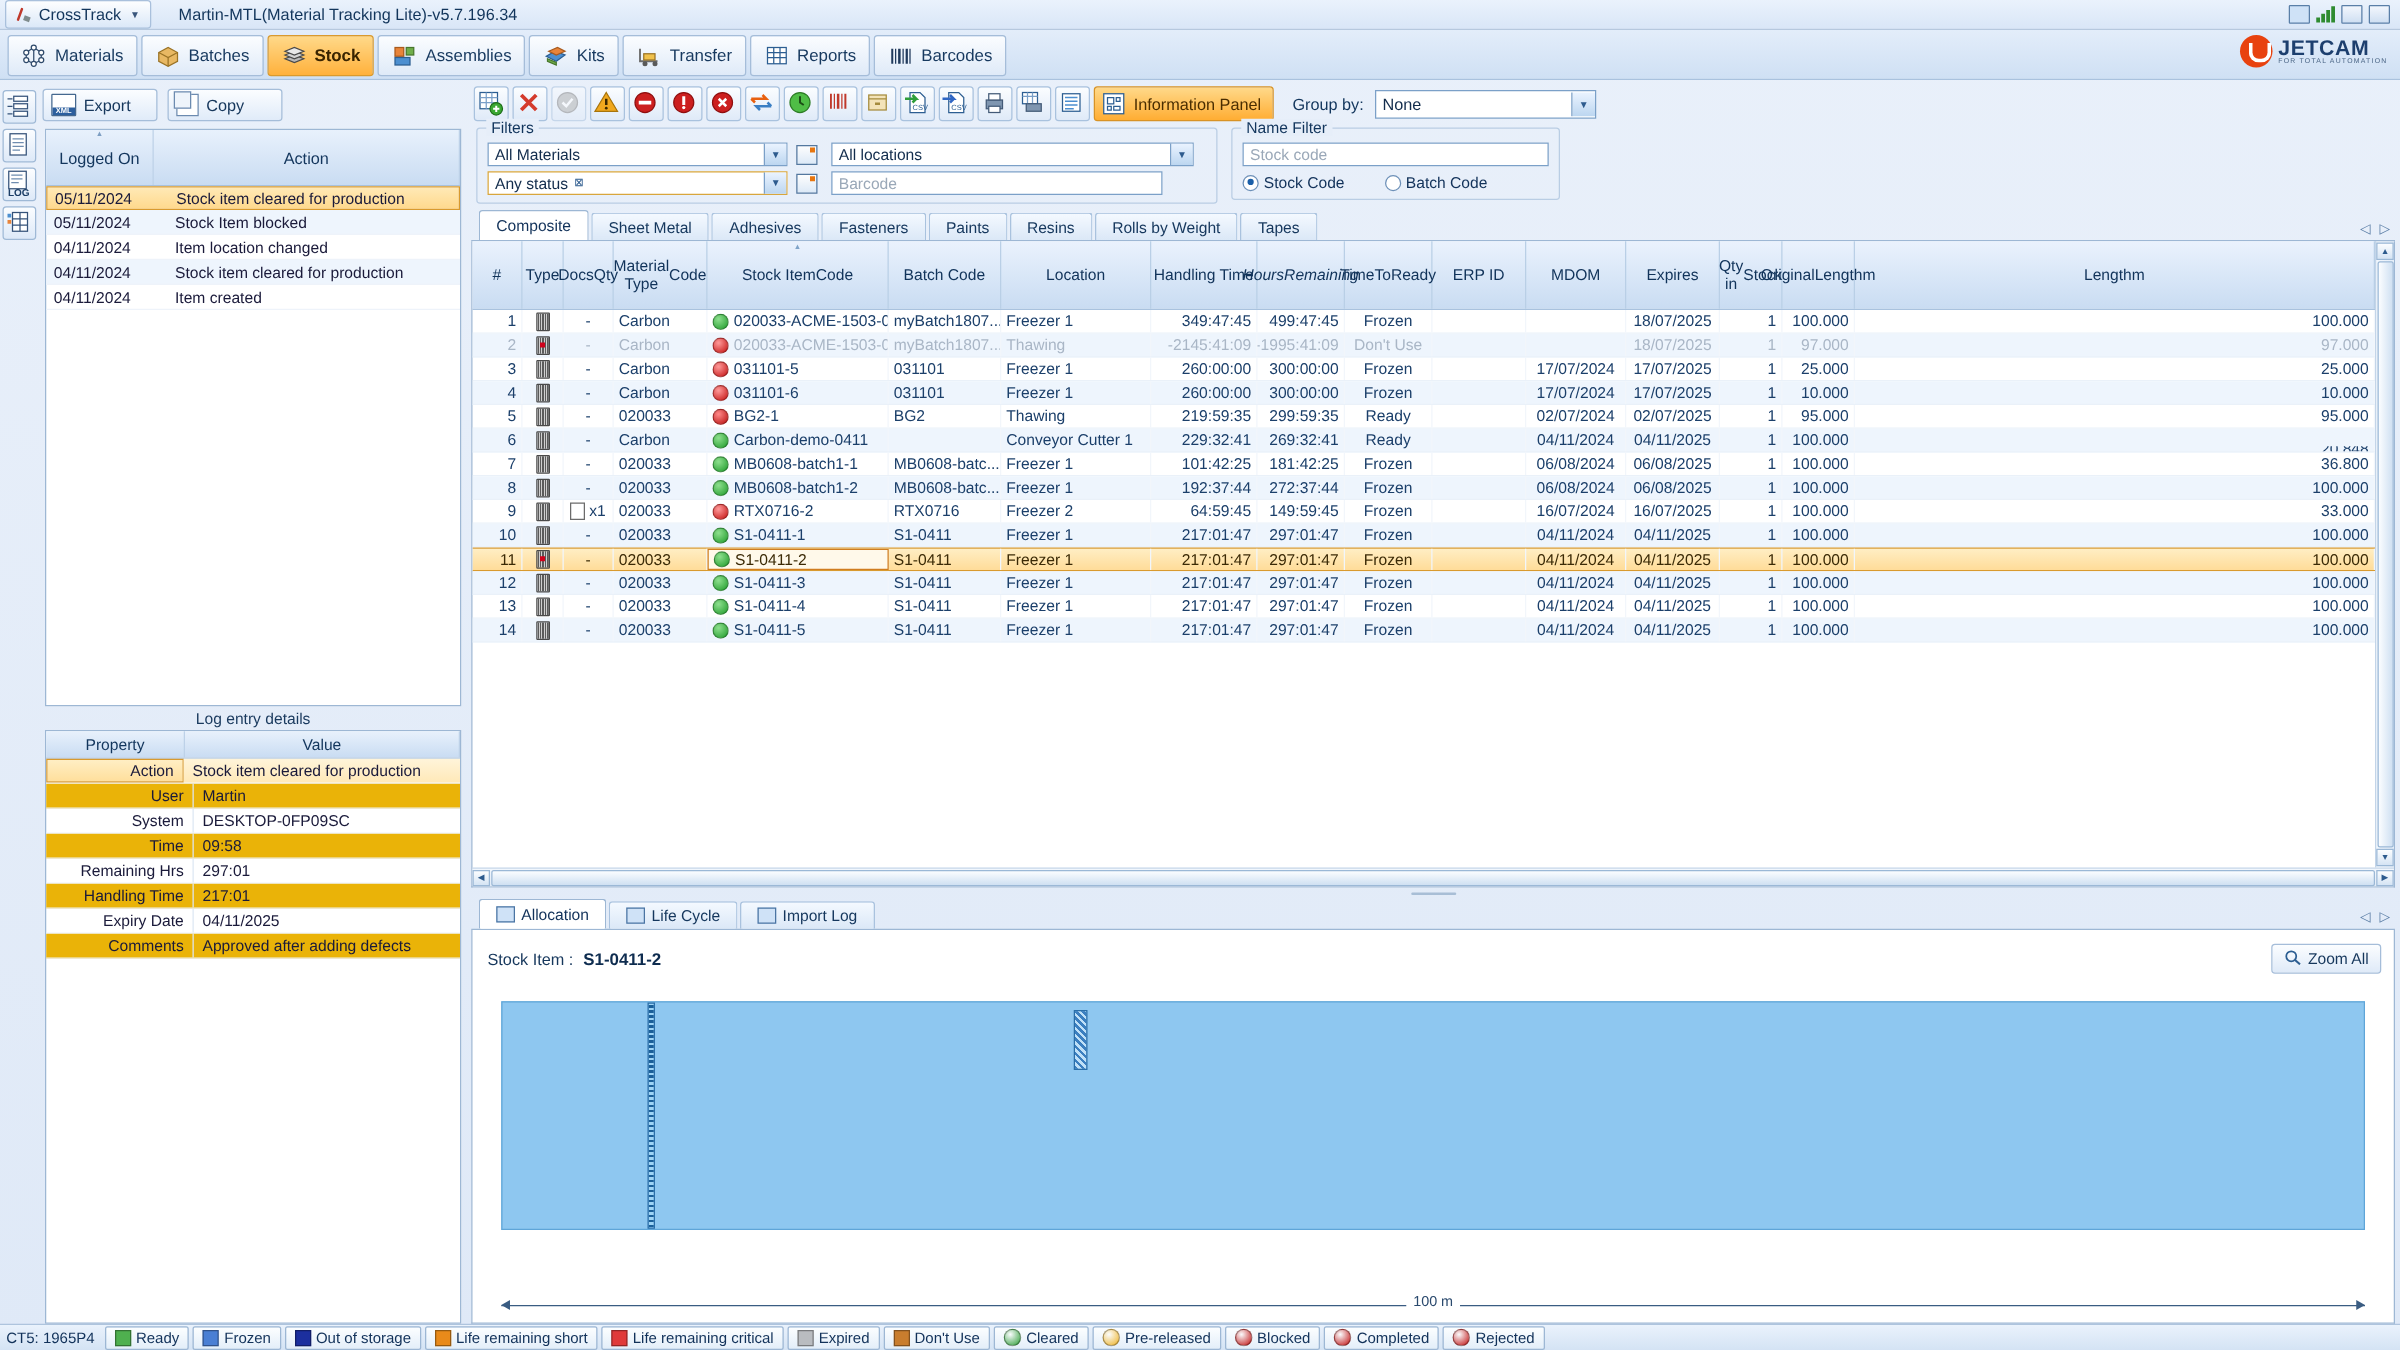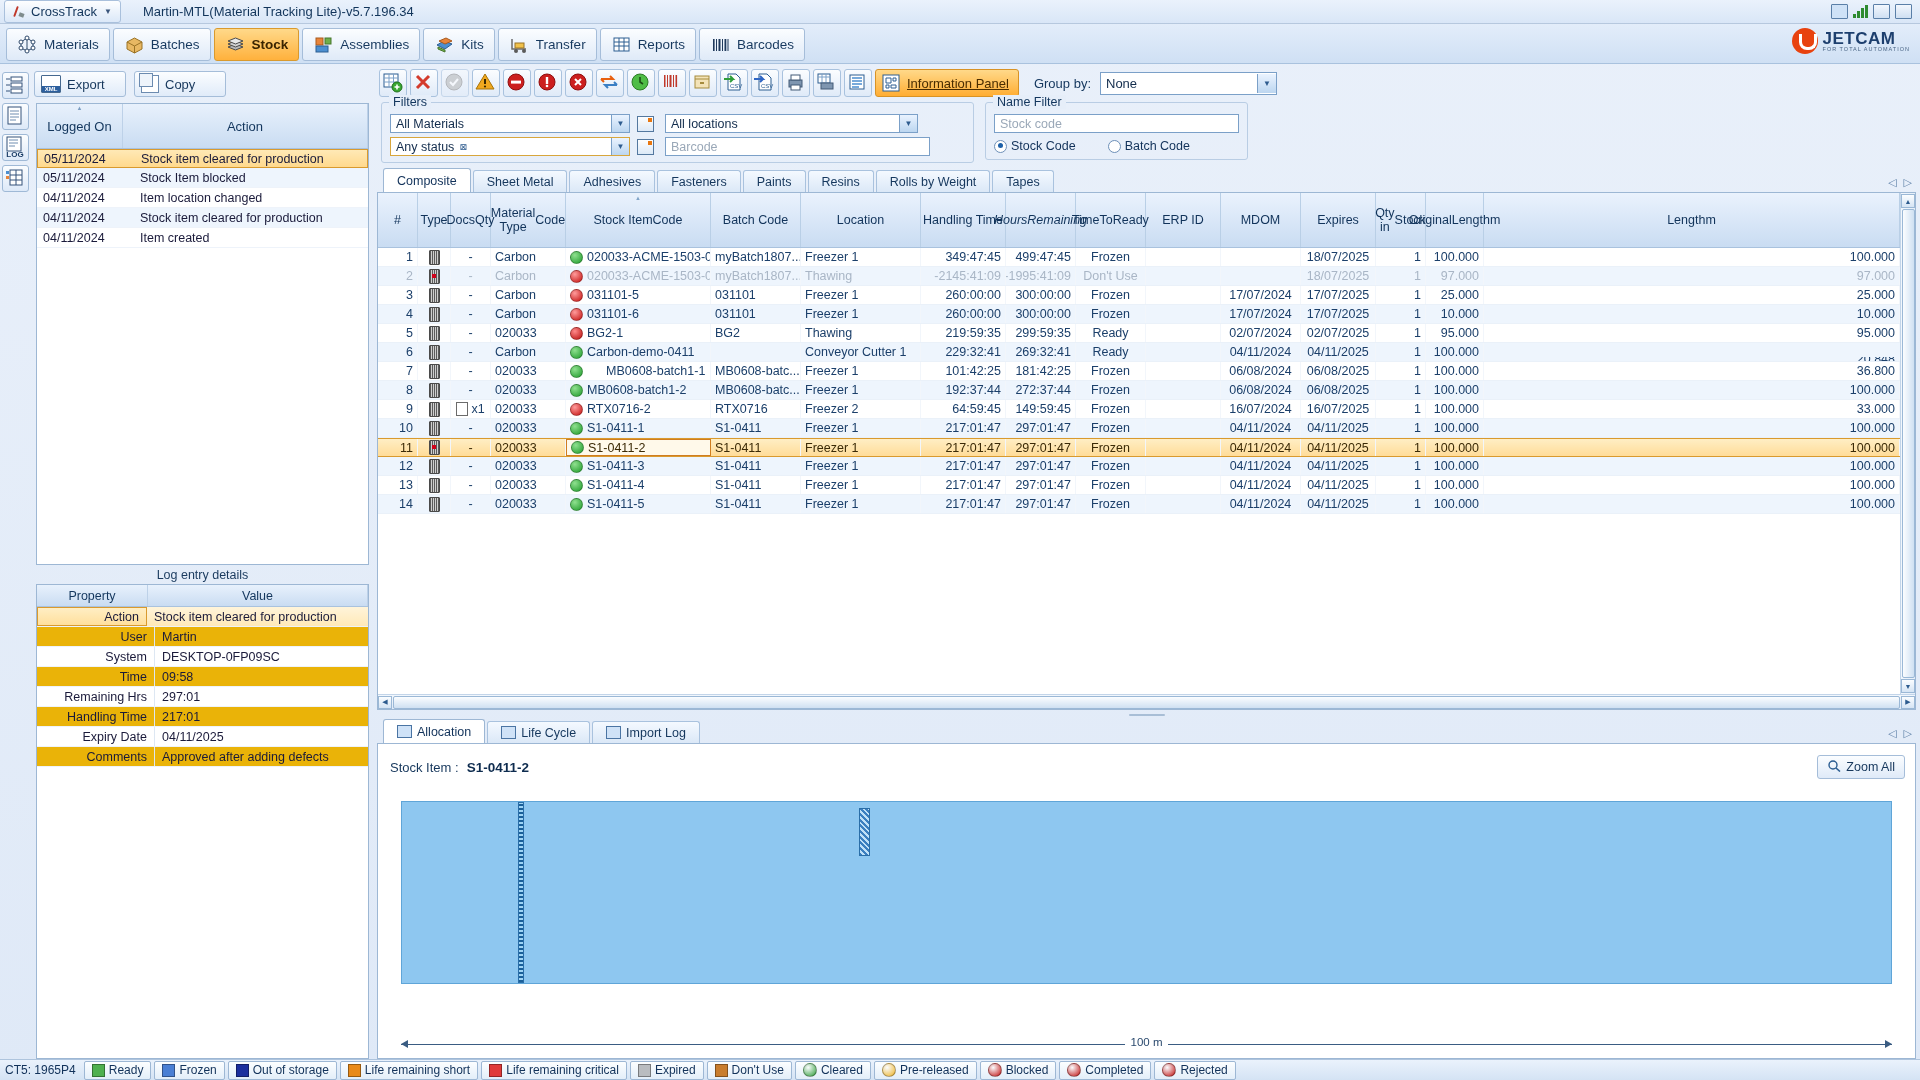--- a/index.html
+++ b/index.html
@@ -103,21 +103,21 @@
   .ptrow.alt{background:#eab308;}
   .ptrow.sel .pk{background:linear-gradient(#ffeec4,#ffdf9c);border:1px solid #d99a2e;
     box-sizing:border-box;}
   .ptrow.sel .pv{background:linear-gradient(#fff4da,#ffe9b8);}
 
   
   .right{flex:1;display:flex;flex-direction:column;min-width:0;padding:0 4px 0 2px;}
 
   .toolrow{display:flex;align-items:center;gap:3px;height:32px;padding-left:2px;}
   .tool{width:26px;height:26px;border:1px solid #a9c2de;border-radius:3px;
-    background:linear-gradient(#fbfdff,#dfeaf8);position:relative;text-decoration:underline;}
+    background:linear-gradient(#fbfdff,#dfeaf8);position:relative;}
   .tool.info{width:auto;display:flex;align-items:center;gap:5px;padding:0 9px 0 4px;
     background:linear-gradient(#ffd98a,#ffad33);border-color:#d89326;font-size:13px;color:#4a2d00;}
   .gbl{margin-left:12px;font-size:13px;color:#13365d;}
   .gsel{margin-left:6px;width:170px;height:21px;border:1px solid #7ba0c8;background:#fff;
     display:flex;align-items:center;font-size:13px;padding-left:5px;color:#122c4c;}
   .gsel i{margin-left:auto;width:18px;height:19px;background:linear-gradient(#eaf3ff,#bcd6f0);
     border-left:1px solid #7ba0c8;display:flex;align-items:center;justify-content:center;
     font-size:8px;color:#2d5b8e;font-style:normal;}
 
   .filters{display:flex;gap:0;padding:3px 0 5px 2px;align-items:flex-start;}
@@ -617,21 +617,21 @@
 
       <div class="filters">
         <fieldset class="fs" style="width:575px">
           <legend>Filters</legend>
           <div style="display:flex;gap:7px;align-items:center;margin-bottom:4px;">
             <div class="inp" style="width:240px">
               <span>All Materials</span>
               <i>▼</i>
             </div>
             <span class="locic"></span>
-            <div class="inp" style="width:253px">
+            <div class="inp" style="width:290px">
               <span>All locations</span>
               <i>▼</i>
             </div>
           </div>
           <div style="display:flex;gap:7px;align-items:center;">
             <div class="inp stat" style="width:240px">
               <span>Any status</span>
               <span style="margin-left:5px;font-size:9px;color:#2d5b8e">⊠</span>
               <i>▼</i>
             </div>
@@ -886,21 +886,21 @@
                   <div class="c-r" style="width: 58px;">100.000</div>
                   <div class="c-r" style="width: 55px; flex: 1 1 0%; margin-top: 14px;">20.848</div>
                 </div>
                 <div class="grow">
                   <div class="c-r" style="width: 40px;">7</div>
                   <div class="c-c" style="width: 33px;">
                     <span class="rollic"></span>
                   </div>
                   <div class="c-c" style="width: 40px;">-</div>
                   <div class="" style="width: 75px;">020033</div>
-                  <div class="" style="width: 145px; gap: 19px;">
+                  <div class="" style="width: 145px;">
                     <span class="dot g"></span>
                     <span>MB0608-batch1-1</span>
                   </div>
                   <div class="" style="width: 90px;">MB0608-batc...</div>
                   <div class="" style="width: 120px;">Freezer 1</div>
                   <div class="c-r" style="width: 85px;">101:42:25</div>
                   <div class="c-r" style="width: 70px;">181:42:25</div>
                   <div class="c-c" style="width: 70px;">Frozen</div>
                   <div class="c-c" style="width: 75px;"></div>
                   <div class="c-c" style="width: 80px;">06/08/2024</div>

